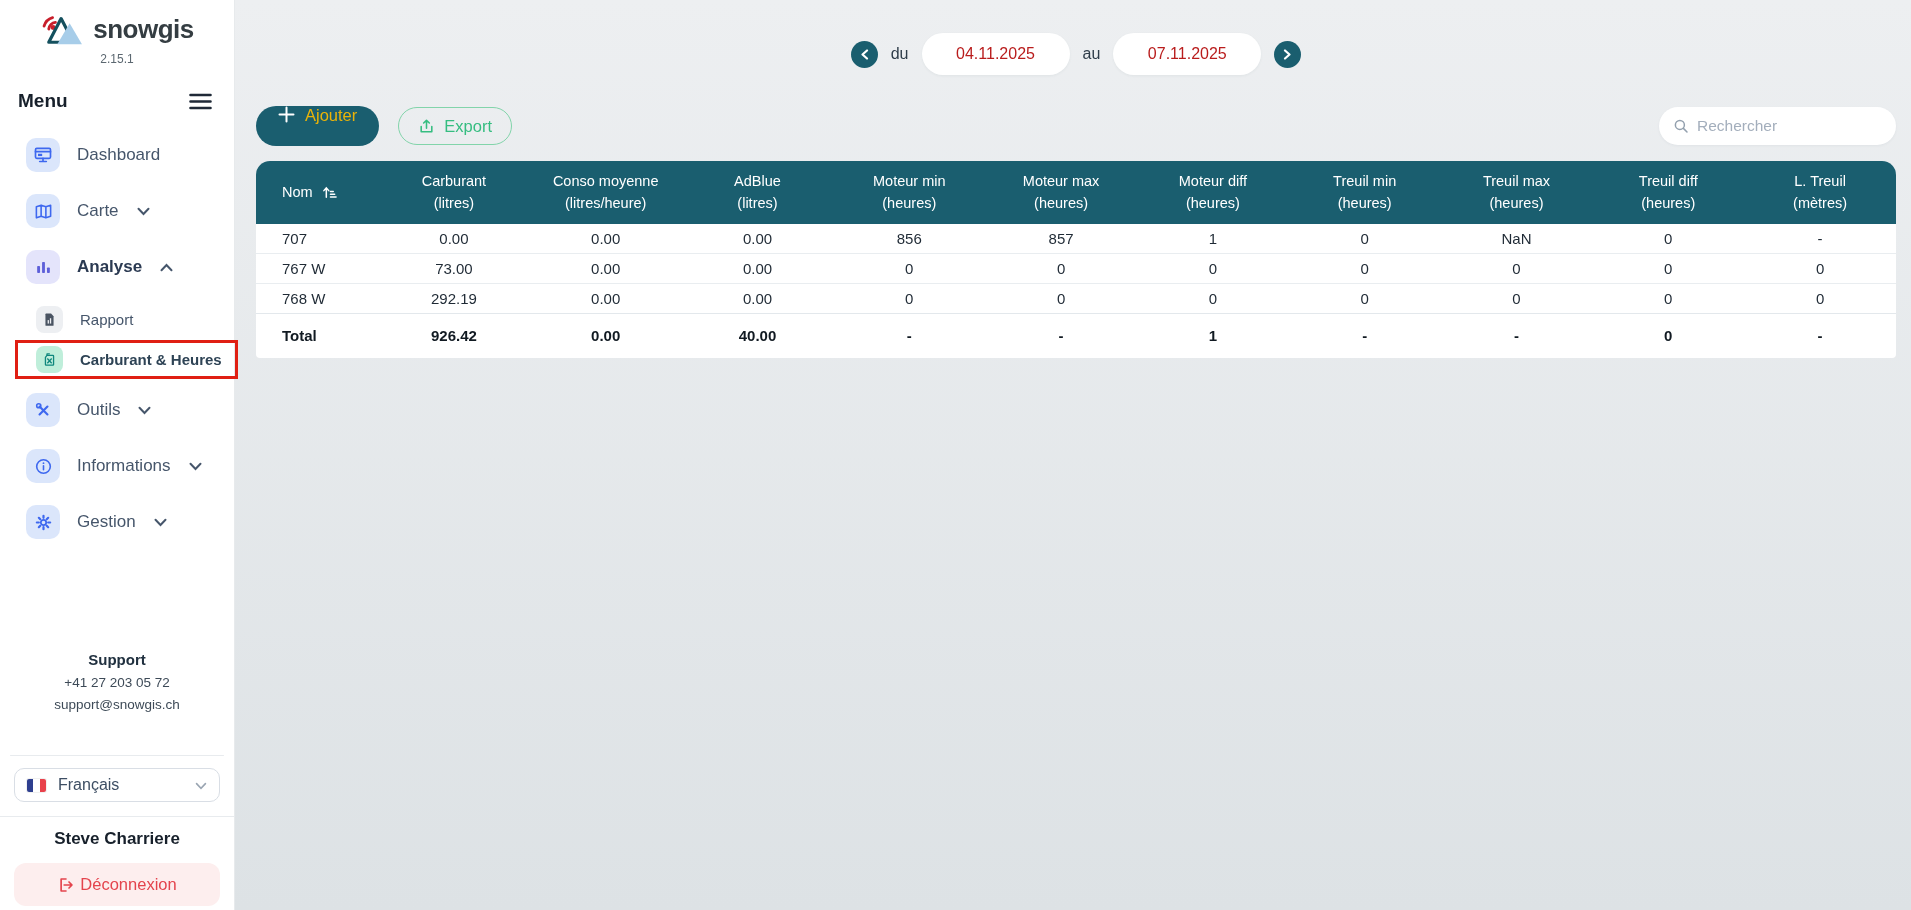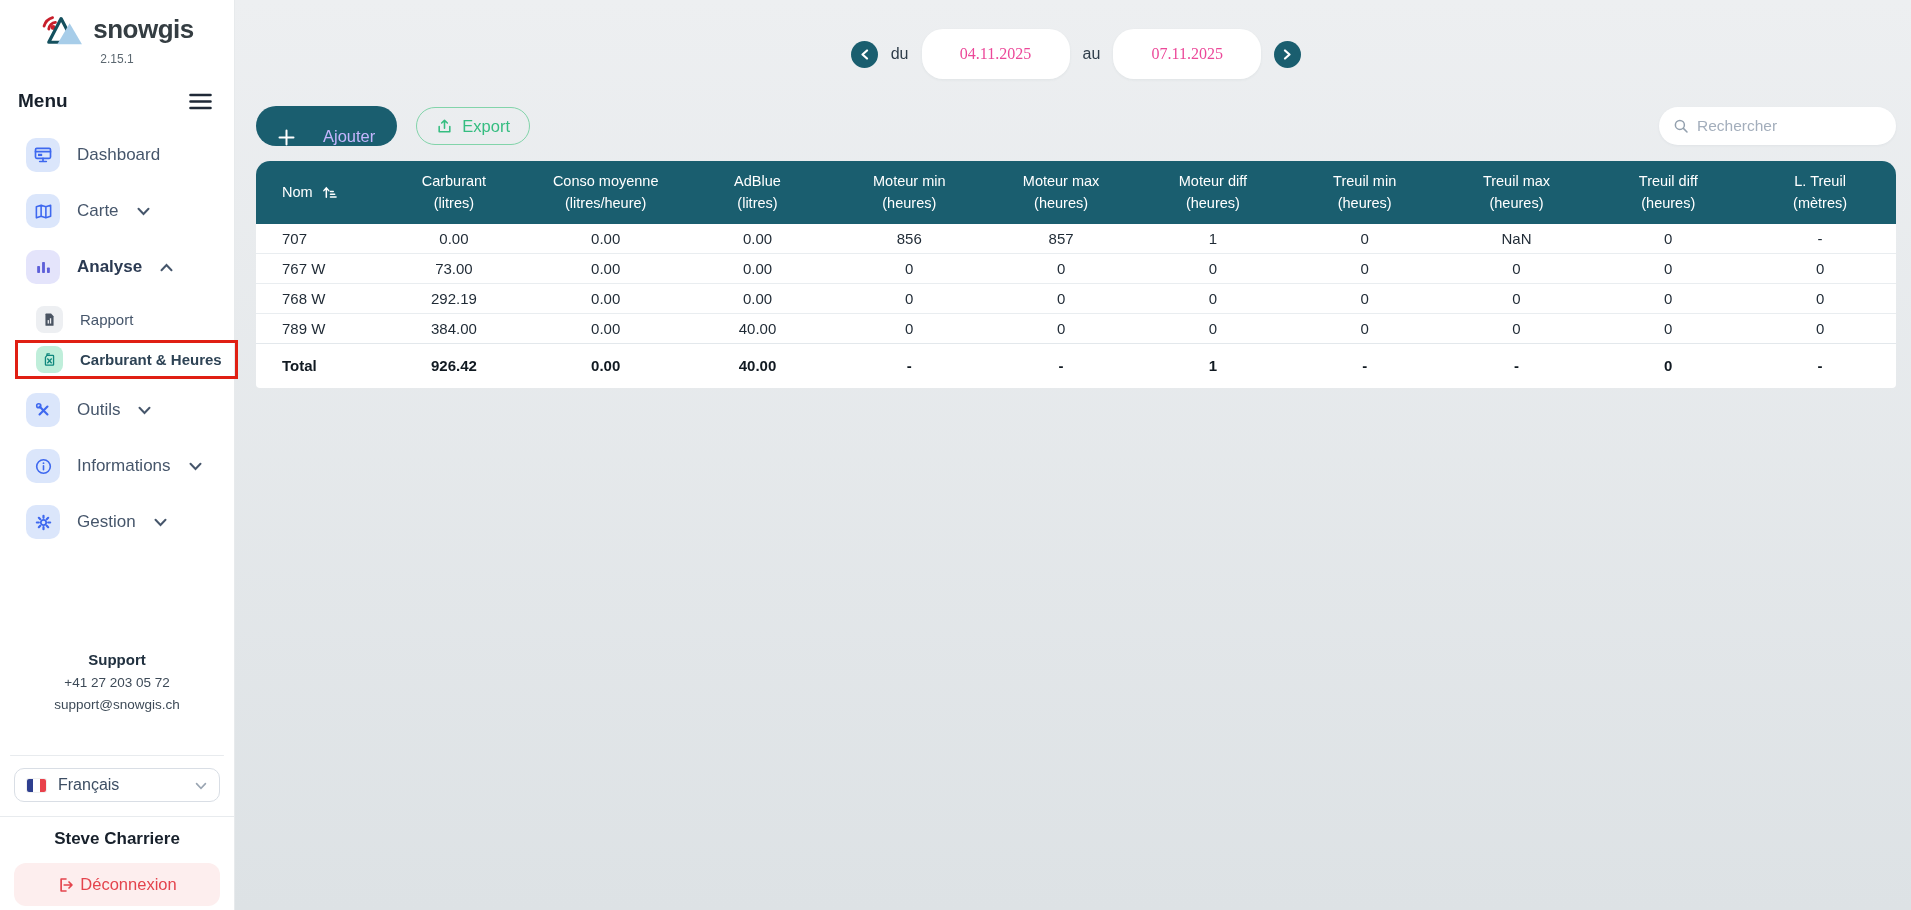--- a/index.html
+++ b/index.html
@@ -54,27 +54,27 @@
   .logout { margin:0 14px; width:calc(100% - 28px); height:43px; background:#fdeeee; border:none;
             border-radius:12px; color:#e4444d; font-size:16.5px; display:flex; align-items:center;
             justify-content:center; gap:5px; cursor:pointer; font-family:inherit; }
 
   
   .main { flex:1; padding:0 15px 0 21px; display:flex; flex-direction:column; }
   .datebar { display:flex; align-items:center; justify-content:center; gap:13px; padding-top:32px; height:76px; }
   .nav-circle { width:27px; height:27px; border-radius:50%; background:#1a5e6f; border:none;
                 display:grid; place-items:center; color:#fff; cursor:pointer; }
   .date-lbl { font-size:16px; color:#2e3c49; }
-  .date-pill { width:148px; height:50px; background:#fff; border-radius:21px; display:grid;
-               place-items:center; font-size:16px; color:#ec4899; box-shadow:0 1px 3px rgba(40,60,70,0.06);
-               cursor:pointer;font-family:Liberation Serif, serif; }
+  .date-pill { width:148px; height:42px; background:#fff; border-radius:21px; display:grid;
+               place-items:center; font-size:16px; color:#b91c1c; box-shadow:0 1px 3px rgba(40,60,70,0.06);
+               cursor:pointer; }
 
   .toolbar { display:flex; align-items:center; margin-top:30px; }
-  .btn-add { height:40px; padding:0 22px; border-radius:20px; background:#1a5e6f; color:#c4b5fd;
-             font-size:16.5px; display:flex; align-items:flex-end; gap:28px; border:none; cursor:pointer;
+  .btn-add { height:40px; padding:0 22px; border-radius:20px; background:#1a5e6f; color:#eab308;
+             font-size:16.5px; display:flex; align-items:flex-start; gap:10px; border:none; cursor:pointer;
              font-family:inherit; }
   .btn-export { height:38px; padding:8px 19px; border-radius:19px; margin-left:19px; background:transparent;
                 border:1.5px solid #82d4aa; color:#35bd80; font-size:16.5px; display:flex;
                 align-items:center; gap:9px; cursor:pointer; font-family:inherit; }
   .search { margin-left:auto; width:237px; height:38px; background:#fff; border-radius:19px;
             display:flex; align-items:center; padding:0 13px; gap:7px; box-shadow:0 1px 3px rgba(40,60,70,0.05); }
   .search input { border:none; outline:none; flex:1; font-size:15.5px; color:#3d4a57; background:transparent;
                   font-family:inherit; min-width:0; }
   .search input::placeholder { color:#a3aebc; }
 
@@ -384,33 +384,20 @@
               <td>0.00</td>
               <td>0.00</td>
               <td>0</td>
               <td>0</td>
               <td>0</td>
               <td>0</td>
               <td>0</td>
               <td>0</td>
               <td>0</td>
             </tr>
-            <tr>
-              <td>789 W</td>
-              <td>384.00</td>
-              <td>0.00</td>
-              <td>40.00</td>
-              <td>0</td>
-              <td>0</td>
-              <td>0</td>
-              <td>0</td>
-              <td>0</td>
-              <td>0</td>
-              <td>0</td>
-            </tr>
           </tbody>
         <tfoot id="tfoot">
             <tr>
               <td>Total</td>
               <td>926.42</td>
               <td>0.00</td>
               <td>40.00</td>
               <td>-</td>
               <td>-</td>
               <td>1</td>

